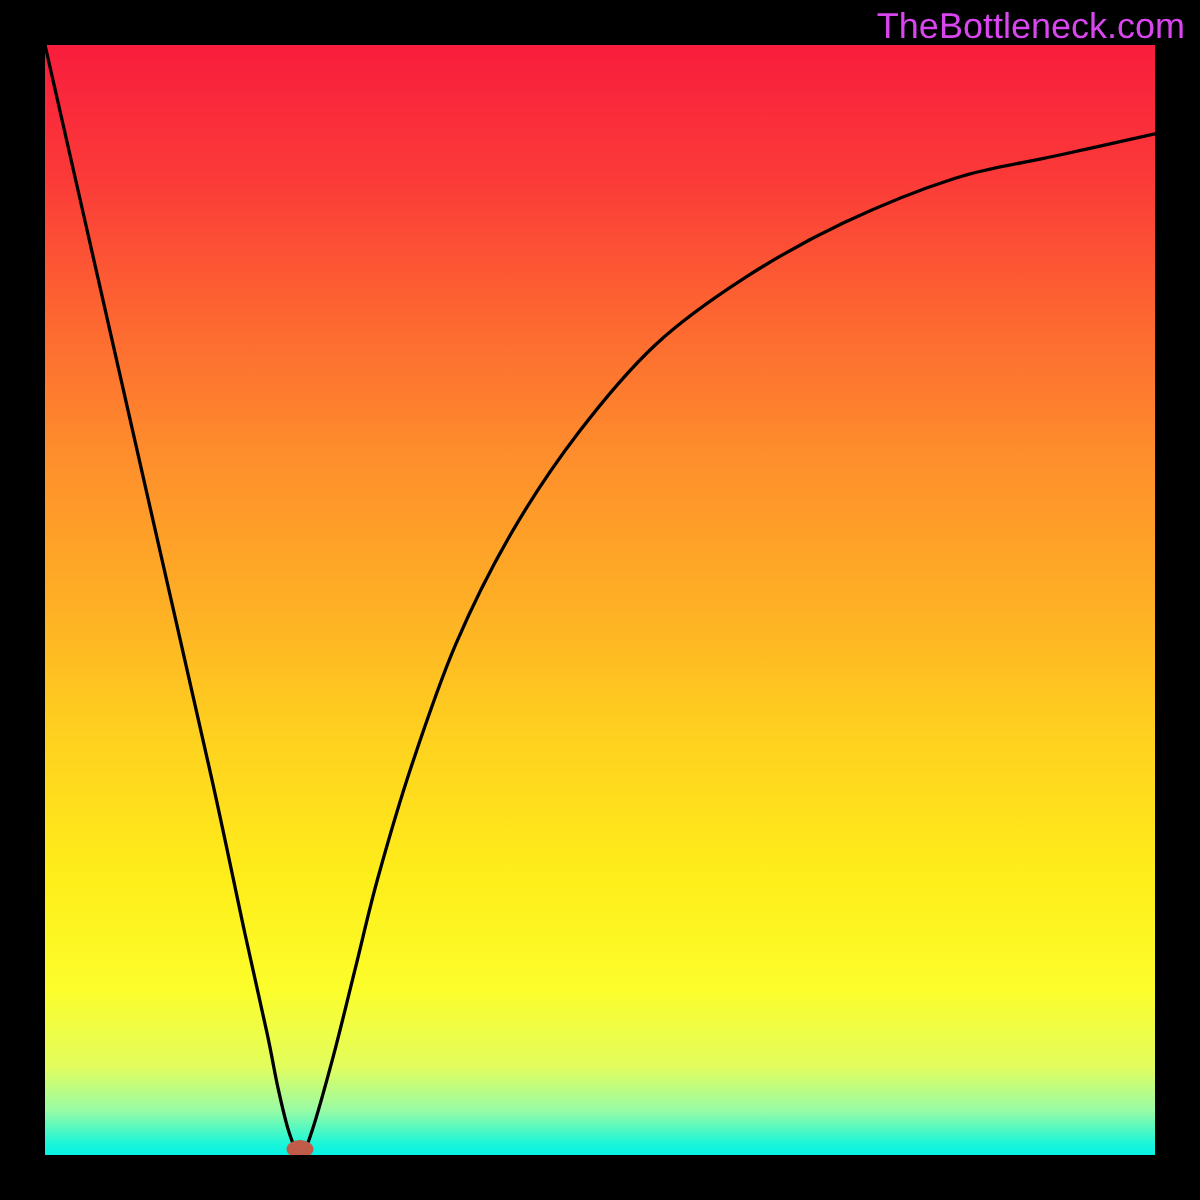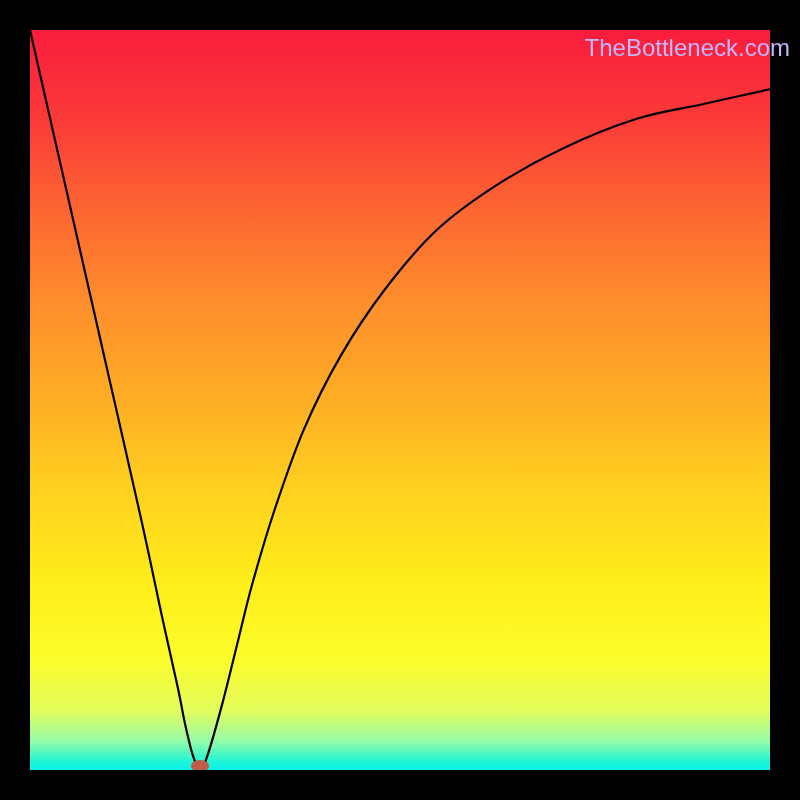--- a/index.html
+++ b/index.html
@@ -10,26 +10,25 @@
   .chart-container {
     position: relative;
     width: 800px;
     height: 800px;
     background: #000;
   }
   .watermark {
     position: absolute;
     top: 4px;
     right: 10px;
-    color: #c4b5fd;
+    color: #d946ef;
     font-family: Arial, Helvetica, sans-serif;
     font-size: 24px;
     font-weight: 400;
     z-index: 5;
-    margin-top: 30px;
   }
   .plot-area {
     position: absolute;
     left: 30px;
     top: 30px;
     width: 740px;
     height: 740px;
     overflow: hidden;
   }
   .gradient-bg {

